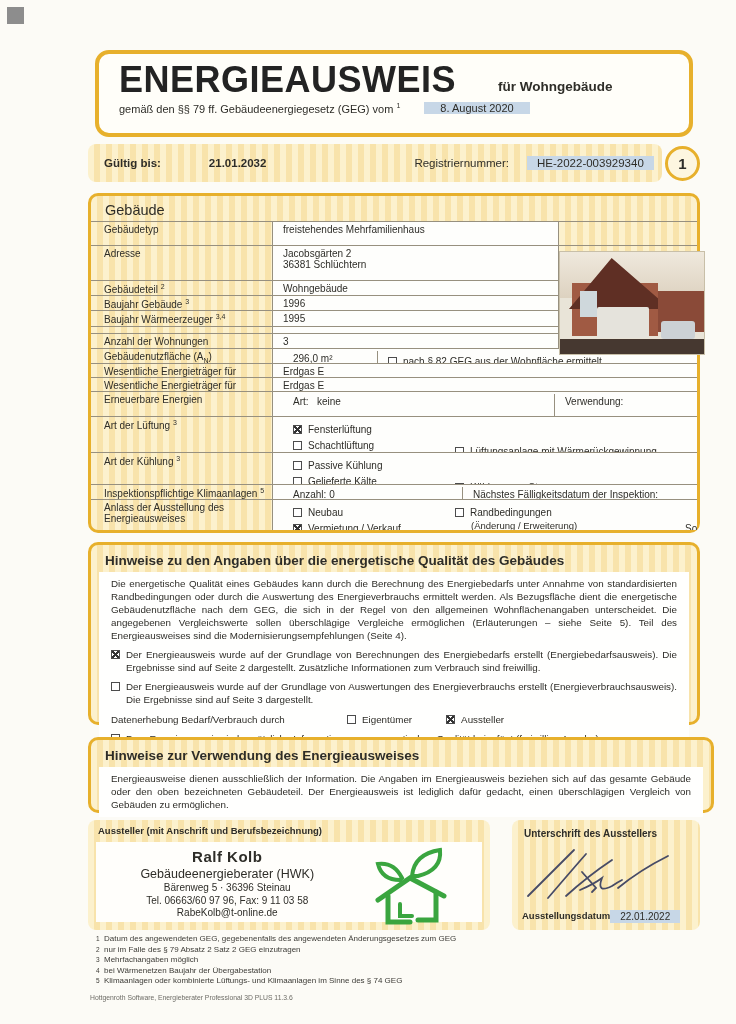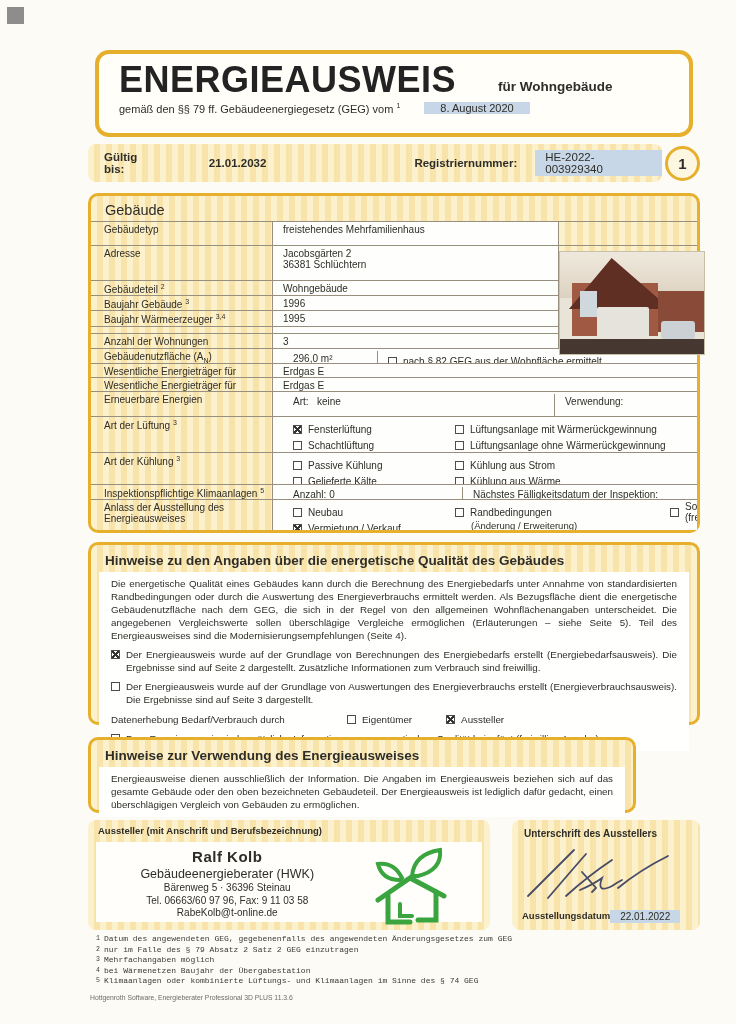--- a/index.html
+++ b/index.html
@@ -21,21 +21,21 @@
   .title-row{display:flex;align-items:flex-end;}
   .doc-title{font-size:36px;font-weight:bold;letter-spacing:.5px;color:#232323;line-height:1;}
   .doc-sub{font-size:13.5px;font-weight:bold;margin-left:42px;margin-bottom:4px;}
   .law-row{font-size:11px;margin-top:4px;display:flex;align-items:center;}
   .law-row .highlight{margin-left:24px;font-size:11px;padding:0 16px;}
 
   
   .validity{position:absolute;left:88px;top:144px;width:574px;height:38px;border-radius:8px;display:flex;align-items:center;font-size:11.5px;}
   .validity .v-label{font-weight:bold;margin-left:16px;}
   .validity .v-date{font-weight:bold;margin-left:48px;}
-  .validity .r-label{font-weight:bold;margin-left:148px;}
+  .validity .r-label{font-weight:normal;margin-left:148px;}
   .validity .r-value{margin-left:18px;background:var(--hl);padding:1px 10px;}
   .page-circle{position:absolute;left:665px;top:146px;width:35px;height:35px;border:3px solid var(--gold);border-radius:50%;background:#fdf6e0;display:flex;align-items:center;justify-content:center;font-weight:bold;font-size:15px;}
 
   
   .section{position:absolute;border:3px solid var(--gold);border-radius:10px;}
   .section-title{font-size:14.5px;font-weight:normal;padding:6px 14px 4px;}
 
   
   #building{left:88px;top:193px;width:612px;height:340px;}
   #building .section-title{border-bottom:1px solid var(--line);padding-bottom:3px;}
@@ -44,42 +44,42 @@
   .brow .lbl{width:182px;flex:none;padding:2px 4px 0 13px;border-right:1px solid var(--line);}
   .brow .val{background:#fefefc;flex:1;padding:2px 6px 0 10px;}
   .brow .val.short{flex:none;width:286px;border-right:1px solid var(--line);}
   .brow .rest{flex:1;}
   .h24{height:24px}.h35{height:35px}.h15{height:15px}.h16{height:16px}.h7{height:7px}
   .h14{height:14px}.h25{height:25px}.h36{height:36px}.h32{height:32px}.h30{height:30px}
   .val-split{display:flex;padding:0;}
   .val-a{padding:2px 6px 0 10px;border-right:1px solid var(--line);flex:none;}
   .val-b{padding:2px 6px 0 10px;flex:1;}
   .optcol{flex:none;width:172px;padding-top:2px;}
-  .optcol.wide{flex:1;width:auto;}
+  .optcol.wide{flex:1;width:auto;margin-top:22px;}
   .opt{display:flex;align-items:center;height:16px;}
   .cb{width:9px;height:9px;border:1px solid #4c4c4c;margin-right:6px;flex:none;background:#fff;}
   .cb.checked{background-image:
       linear-gradient(45deg,transparent 42%,#333 42%,#333 58%,transparent 58%),
       linear-gradient(-45deg,transparent 42%,#333 42%,#333 58%,transparent 58%);}
   .opt-sub{font-size:9.5px;margin-left:16px;line-height:11px;}
 
   
   .photo{position:absolute;left:468px;top:55px;width:146px;height:104px;background:#e9e4d8;border:1px solid #c8bfa8;overflow:hidden;}
   .ph-sky{position:absolute;left:0;top:0;right:0;height:45%;background:linear-gradient(#efe9dd,#ddd2c0);}
   .ph-house{position:absolute;left:8%;top:30%;width:60%;height:52%;background:#a05a43;}
   .ph-roof{position:absolute;left:0;top:6%;width:78%;height:50%;background:#5f2f24;clip-path:polygon(8% 100%,46% 0,92% 88%,100% 100%);}
   .ph-annex{position:absolute;right:0;top:38%;width:32%;height:40%;background:#8a4a38;}
   .ph-van{position:absolute;left:26%;bottom:16%;width:36%;height:30%;background:#e5e3dc;border-radius:2px;}
   .ph-car{position:absolute;right:6%;bottom:15%;width:24%;height:17%;background:#ccd1d5;border-radius:3px;}
   .ph-ground{position:absolute;left:0;bottom:0;right:0;height:15%;background:#463830;}
   .ph-window{position:absolute;left:14%;top:38%;width:12%;height:26%;background:#cfd8dc;}
 
   
   #notes-quality{left:88px;top:542px;width:612px;height:183px;}
-  #notes-usage{left:88px;top:737px;width:548px;height:76px;}
+  #notes-usage{left:88px;top:737px;width:626px;height:76px;}
   .n-title{font-size:13.5px;font-weight:bold;padding:8px 14px 2px;}
   .n-body{margin:2px 8px 8px;background:#fffffe;padding:5px 12px 6px;font-size:9.8px;line-height:1.33;text-align:justify;}
   .nitem{display:flex;margin-top:6px;text-align:justify;}
   .nitem .cb{margin-top:2px;}
   .dc-row{display:flex;margin-top:7px;align-items:center;}
   .dc-row .dc-label{width:236px;flex:none;}
   .dc-row .opt{height:12px;}
   .dc-row .opt+.opt{margin-left:34px;}
 
   
@@ -94,21 +94,21 @@
 
   .sig-panel{position:absolute;left:512px;top:820px;width:188px;height:110px;border-radius:8px;}
   .sig-label{font-size:10px;font-weight:bold;padding:8px 0 0 12px;}
   .sig-svg{position:absolute;left:10px;top:22px;width:168px;height:58px;}
   .sig-bottom{position:absolute;left:10px;bottom:7px;right:20px;display:flex;align-items:flex-start;justify-content:space-between;font-size:9.5px;}
   .sig-date-label{font-weight:bold;}
   .sig-date{background:var(--hl);padding:1px 10px;font-size:10px;}
 
   
   .footnotes{position:absolute;left:96px;top:934px;font-size:8px;line-height:10.5px;color:#3c3b36;}
-  .fn{display:flex;font-family:Liberation Mono, monospace;}
+  .fn{display:flex;}
   .fn sup{font-size:6.5px;width:8px;flex:none;}
   .footer-line{position:absolute;left:90px;top:994px;font-size:6.8px;color:#6d6c66;}
 </style>
 </head>
 <body>
 
 <div class="page">
 
   <div class="scan-square"></div>
 

